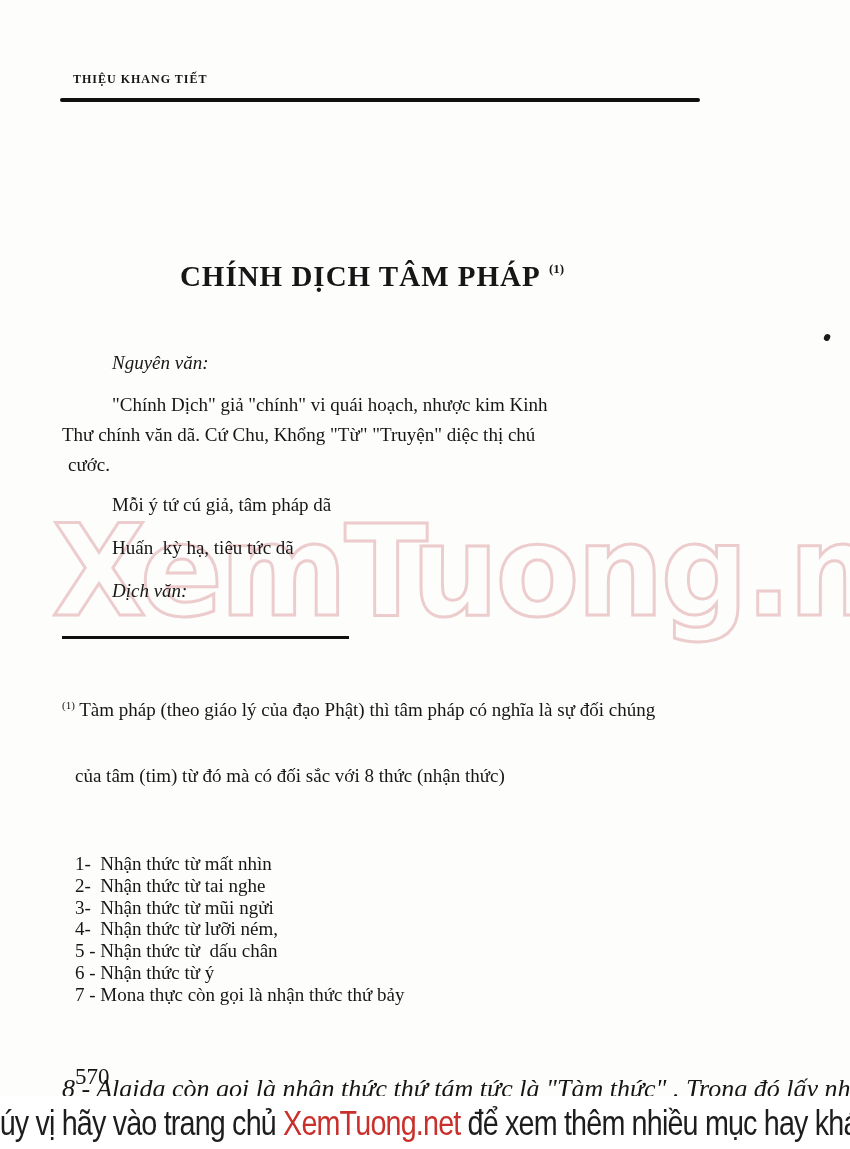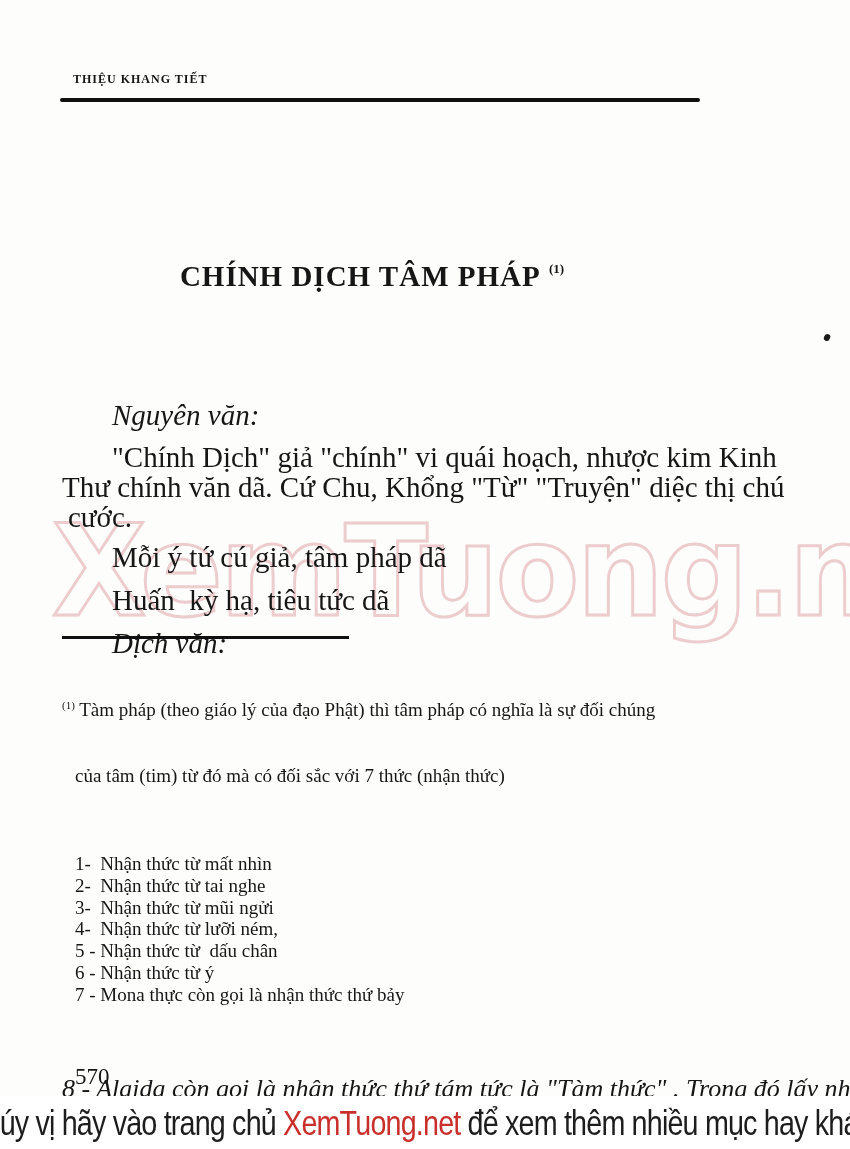--- a/index.html
+++ b/index.html
@@ -46,21 +46,21 @@
   .ink-speck {
     left: 824px; top: 334px;
     width: 6px; height: 7px;
     background: #1b1b1b;
     border-radius: 60% 40% 50% 50%;
     transform: rotate(20deg);
     z-index: 2;
   }
 
   
-  .body-line { font-size: 29px; z-index: 2; margin-top: 47px; }
+  .body-line { font-size: 19px; z-index: 2; }
   .italic { font-style: italic; }
 
   
   .watermark {
     position: absolute;
     left: 52px; top: 498px;
     width: 900px;
     font-family: "DejaVu Sans", sans-serif;
     font-size: 126px; font-weight: bold;
     letter-spacing: -3px;
@@ -146,21 +146,21 @@
 
   <div class="abs body-line" style="left:112px; top:537px;">Huấn  kỳ hạ, tiêu tức dã</div>
   <div class="abs body-line" style="left:112px; top:494px;">Mỗi ý tứ cú giả, tâm pháp dã</div>
 
   <div class="abs body-line italic" style="left:112px; top:580px;">Dịch văn:</div>
 
   <div class="abs footnote-rule"></div>
 
   <div class="abs footnote-block">
     <div class="fn-line"><sup class="fn-marker">(1)</sup><span> Tàm pháp (theo giáo lý của đạo Phật) thì tâm pháp có nghĩa là sự đối chúng</span></div>
-    <div class="fn-line fn-indent">của tâm (tim) từ đó mà có đối sắc với 7 thức (nhận thức)</div>
+    <div class="fn-line fn-indent">của tâm (tim) từ đó mà có đối sắc với 8 thức (nhận thức)</div>
 
     <div class="fn-items fn-indent"><div class="fn-line">1-  Nhận thức từ mất nhìn</div><div class="fn-line">2-  Nhận thức từ tai nghe</div><div class="fn-line">3-  Nhận thức từ mũi ngửi</div><div class="fn-line">4-  Nhận thức từ lưỡi ném,</div><div class="fn-line">5 - Nhận thức từ  dấu chân</div><div class="fn-line">6 - Nhận thức từ ý</div><div class="fn-line">7 - Mona thực còn gọi là nhận thức thứ bảy</div></div>
 
     <div class="fn-italic-lines"><div class="fn-line">8 - Alaida còn gọi là nhận thức thứ tám tức là "Tàm thức" . Trong đó lấy nhận</div><div class="fn-line">thức thứ tám làm "Bản thức". Từ thức thứ nhất đến thứ  7 là chuyển những</div><div class="fn-line">nhận thức đến bản thức Tâm pháp theo Dịch học như  Thiệu  Khang Tiết đã</div></div>
   </div>
 
   <div class="abs page-number">570</div>
 
   <div class="footer-banner">
     <div class="footer-text"><span>Qúy vị hãy vào trang chủ </span><span class="footer-link" style="color: rgb(201, 48, 44);">XemTuong.net</span><span> để xem thêm nhiều mục hay khác</span></div>

